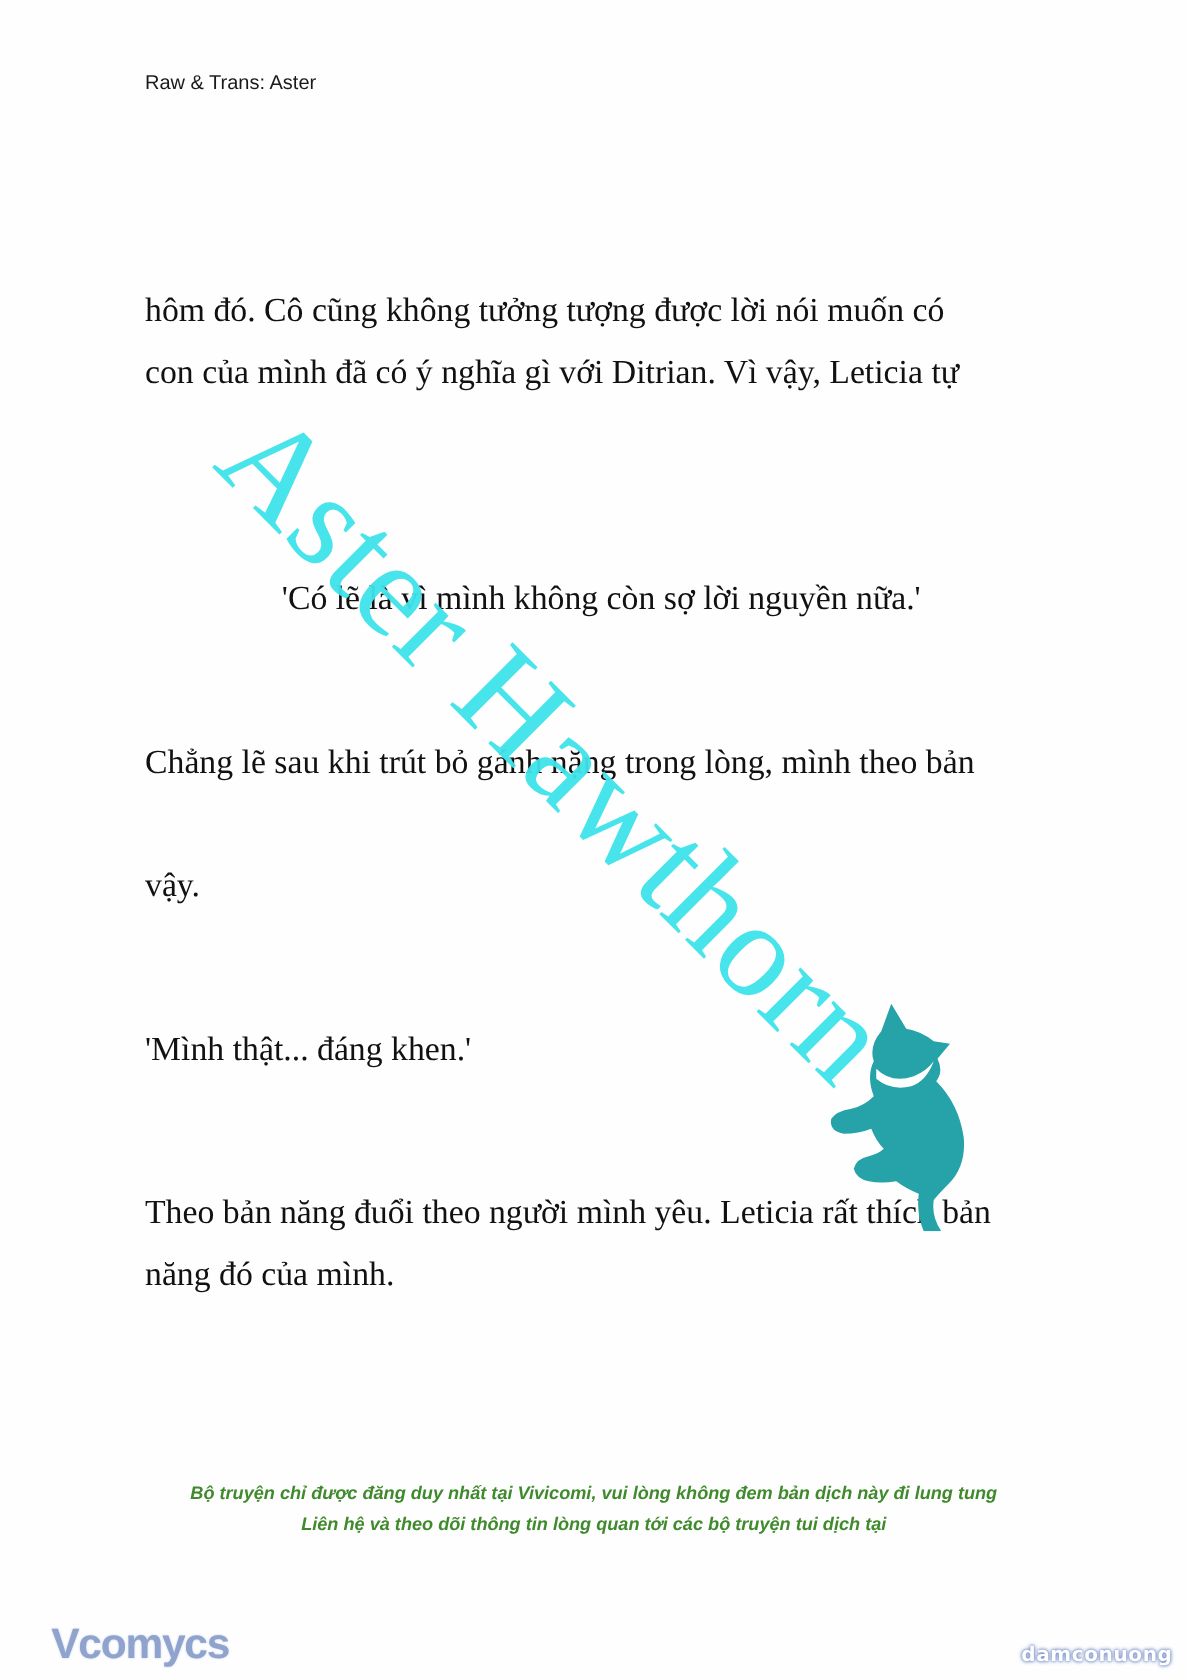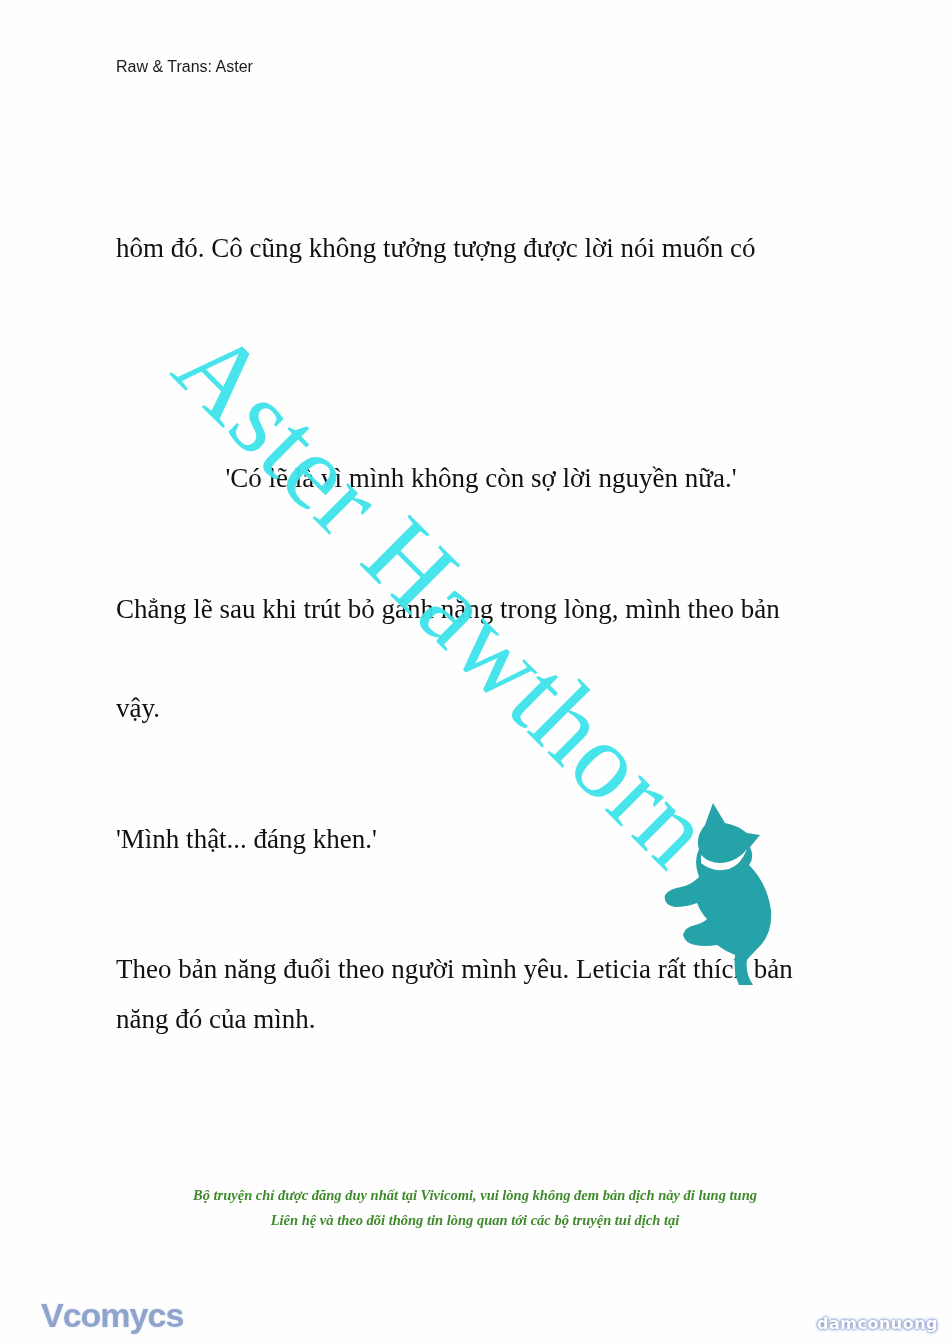--- a/index.html
+++ b/index.html
@@ -17,21 +17,21 @@
   .watermark {
     position: absolute; left: 95px; top: 545px;
     font-family: "Liberation Serif", serif; font-size: 108px; color: #3fe3ea;
     transform: rotate(45deg); transform-origin: left center;
     white-space: nowrap; letter-spacing: 1px; opacity: 0.95;
     pointer-events: none;
   }
   .cat { position: absolute; left: 655px; top: 795px; width: 125px; height: 190px; }
   .footer {
     position: absolute; left: 0; width: 950px; text-align: center;
-    font-family: Liberation Serif, serif; font-style: italic; font-weight: bold;
+    font-family: Liberation Sans, sans-serif; font-style: italic; font-weight: bold;
     font-size: 14.5px; color: #3f8a2c;
   }
   .logo-left {
     position: absolute; left: 16px; top: 1296px;
     font-family: "Liberation Sans", sans-serif; font-weight: bold;
     font-size: 34px; color: #8fa3cc; letter-spacing: -1px;
     text-shadow: 0 0 2px #c9d4ea;
     margin-left: 25px;
   }
   .logo-right {
@@ -44,21 +44,21 @@
 </head>
 <body>
 
 <div class="page">
 
   <div class="credit">Raw &amp; Trans: Aster</div>
 
   <p class="body-text" style="top:174px;">
     <br>
     <span>hôm đó. Cô cũng không tưởng tượng được lời nói muốn có</span><br>
-    <br>
+    <span>con của mình đã có ý nghĩa gì với Ditrian. Vì vậy, Leticia tự</span><br>
   </p>
 
   <p class="body-text" style="top:454px;text-align:center;">
     <span>'Có lẽ là vì mình không còn sợ lời nguyền nữa.'</span>
   </p>
 
   <p class="body-text" style="top:585px;">
     <span>Chẳng lẽ sau khi trút bỏ gánh nặng trong lòng, mình theo bản</span><br>
     <br>
     <span>vậy.</span>

